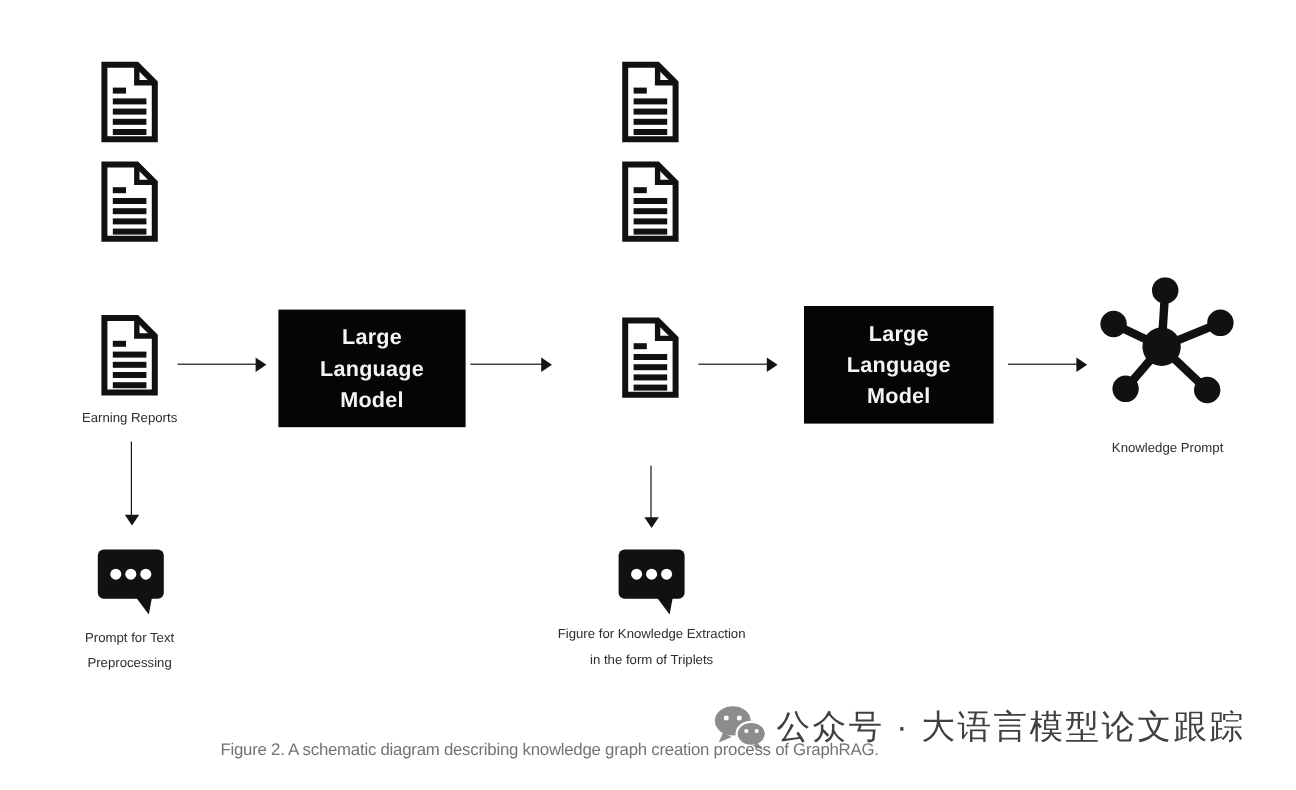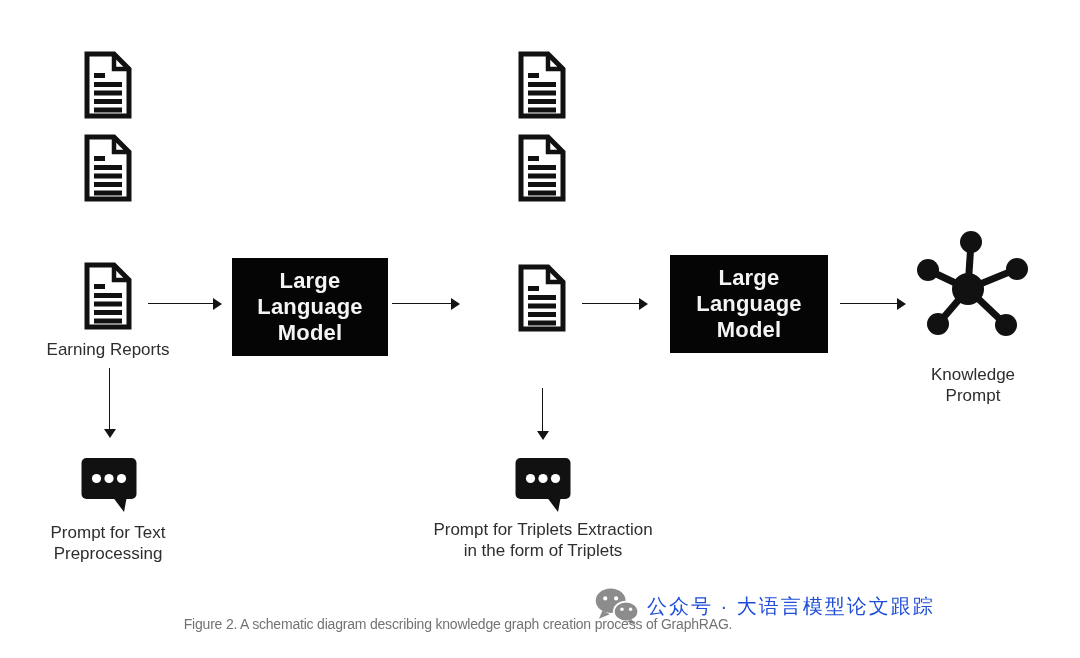--- a/index.html
+++ b/index.html
@@ -5,45 +5,45 @@
   html,body{margin:0;padding:0;background:#ffffff;}
   .canvas{
     position:relative;width:1080px;height:658px;background:#ffffff;overflow:hidden;
     font-family:"Liberation Sans", sans-serif;
   }
   .abs{position:absolute;}
   .doc{position:absolute;width:52px;height:70px;}
   .llm-box{
     position:absolute;background:#050505;color:#f4f4f4;
     display:flex;align-items:center;justify-content:center;text-align:center;
-    font-size:22px;font-weight:600;line-height:26px;white-space:pre-line;
+    font-size:18px;font-weight:600;line-height:26px;white-space:pre-line;
     letter-spacing:.2px;
   }
   .node-label{
     position:absolute;transform:translateX(-50%);text-align:center;
-    font-size:17px;line-height:21px;color:#2e2e2e;white-space:pre-line;
+    font-size:11px;line-height:21px;color:#2e2e2e;white-space:pre-line;
   }
   
   .arrow-h{position:absolute;height:12px;}
   .arrow-h .shaft{position:absolute;left:0;right:7px;top:5.2px;height:0;border-top:1.6px solid #141414;}
   .arrow-h .head{position:absolute;right:0;top:0;width:0;height:0;
     border-left:9px solid #141414;border-top:6px solid transparent;border-bottom:6px solid transparent;}
   .arrow-v{position:absolute;width:12px;}
   .arrow-v .shaft{position:absolute;top:0;bottom:7px;left:5.2px;width:0;border-left:1.6px solid #141414;}
   .arrow-v .head{position:absolute;bottom:0;left:0;width:0;height:0;
     border-top:9px solid #141414;border-left:6px solid transparent;border-right:6px solid transparent;}
   .caption{
     position:absolute;left:458px;top:616px;transform:translateX(-50%);
     font-size:14px;letter-spacing:-0.2px;color:#737373;white-space:nowrap;z-index:2;
   }
   .watermark{
     position:absolute;left:594px;top:586px;display:flex;align-items:center;gap:7px;z-index:1;
   }
   .watermark .wm-text{
-    font-size:20px;color:#1d4ed8;letter-spacing:2px;white-space:nowrap;line-height:34px;
+    font-size:28px;color:#404040;letter-spacing:2px;white-space:nowrap;line-height:34px;
   }
   .wm-icon{width:46px;height:38px;margin-top:2px;}
 </style>
 </head>
 <body>
 
 <svg width="0" height="0" style="position:absolute" aria-hidden="true">
   <defs>
     <symbol id="doc-sym" viewBox="0 0 52 70">
       <path d="M5 4 H32 L47 19 V66 H5 Z" fill="#ffffff" stroke="#111111" stroke-width="5"></path>
@@ -159,21 +159,21 @@
 Preprocessing</div>
 
   <div class="arrow-v" style="left:537px;top:388px;height:52px">
     <div class="shaft"></div>
     <div class="head"></div>
   </div>
 
   <svg class="abs" style="left:514px;top:456px;width:58px;height:58px">
       <use href="#bubble-sym"></use>
     </svg>
-  <div class="node-label" style="left:543px;top:519px">Prompt for Triplets Extraction
+  <div class="node-label" style="left:543px;top:519px">Figure for Knowledge Extraction
 in the form of Triplets</div>
 
   <div class="watermark">
     <svg class="wm-icon">
         <use href="#wechat-sym"></use>
       </svg>
     <span class="wm-text">公众号 · 大语言模型论文跟踪</span>
   </div>
 
   <div class="caption">Figure 2. A schematic diagram describing knowledge graph creation process of GraphRAG.</div>

